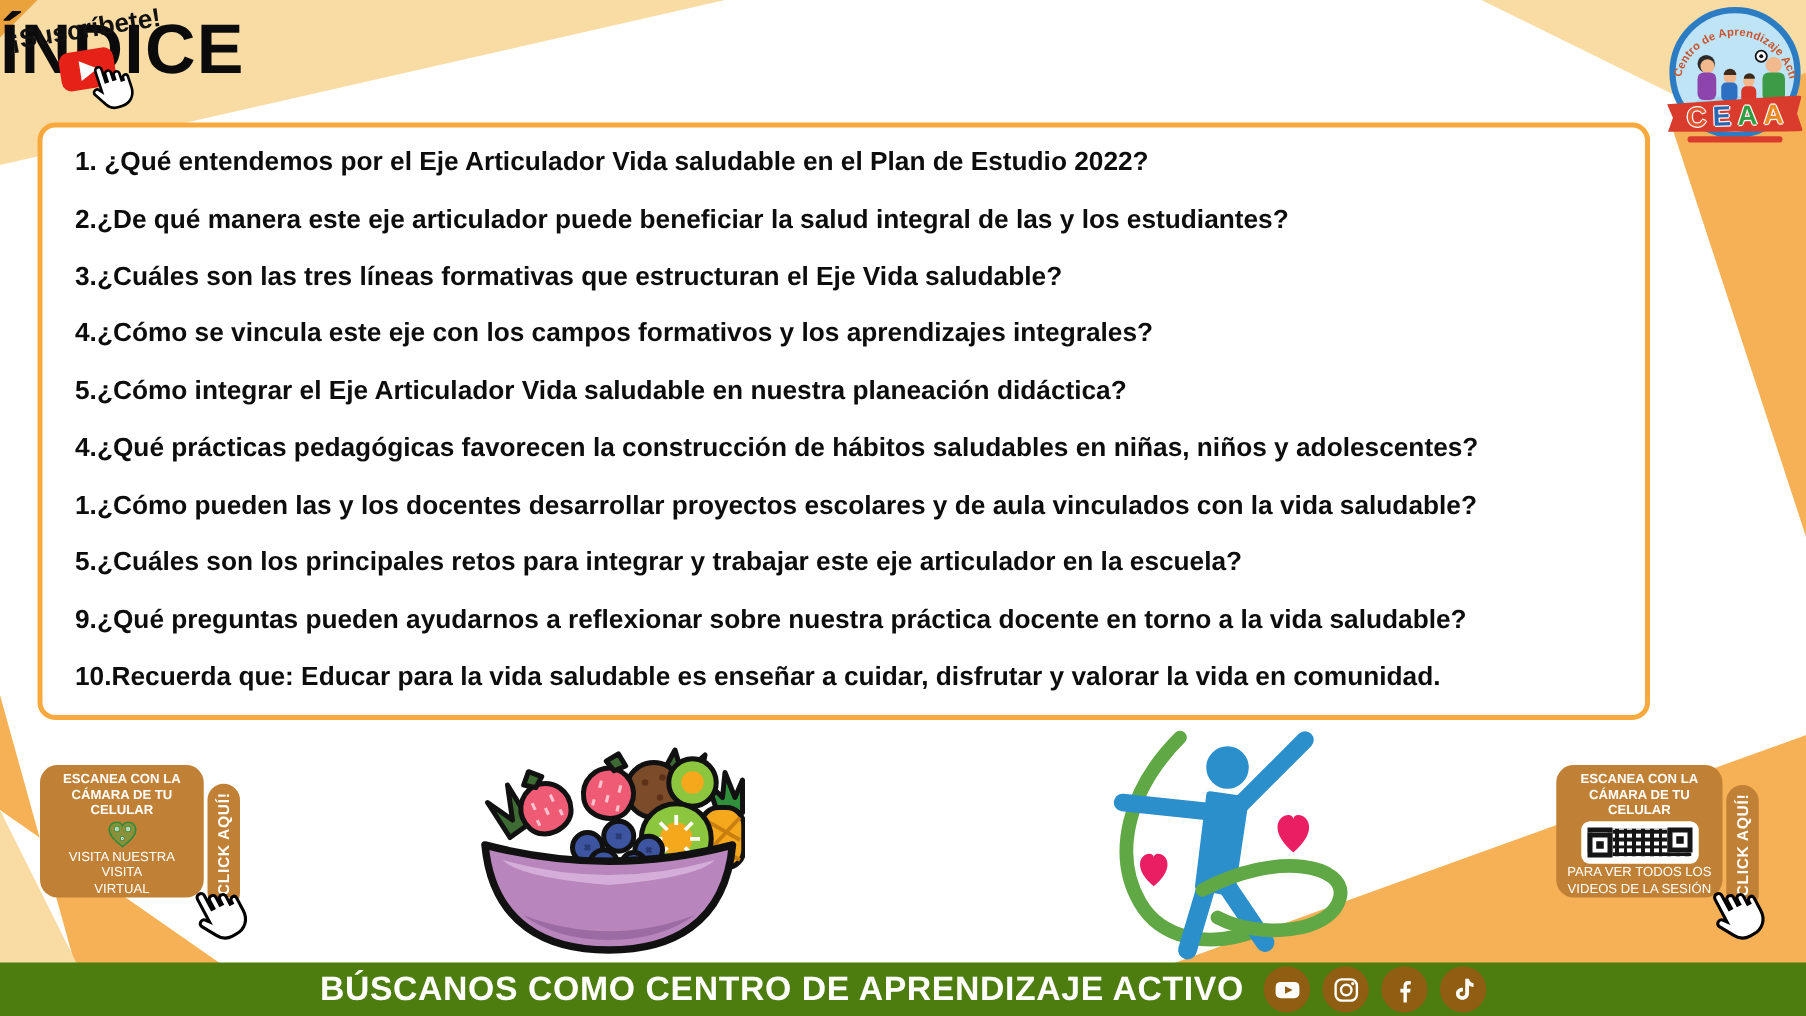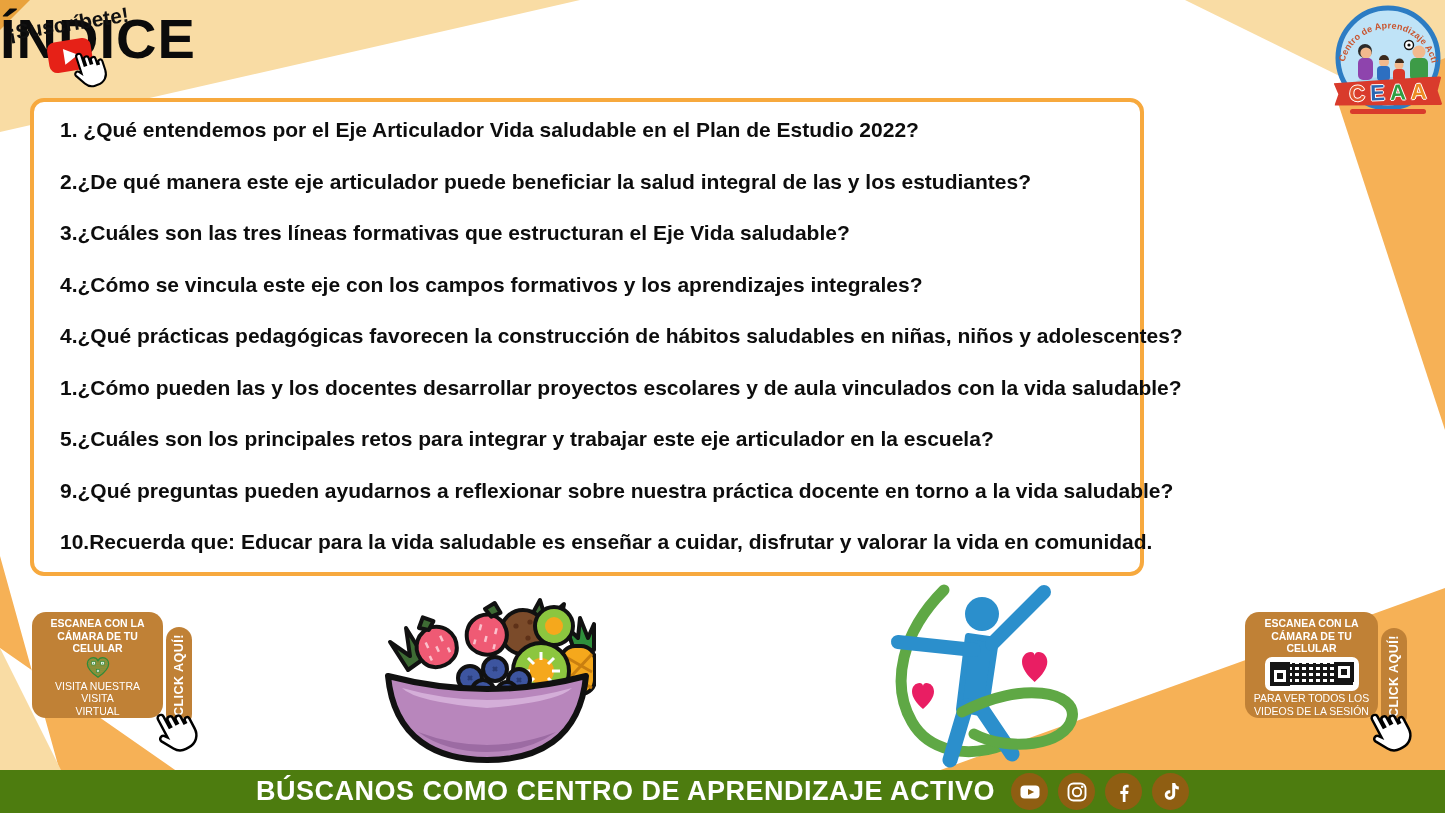--- a/index.html
+++ b/index.html
@@ -37,21 +37,21 @@
     clip-path:polygon(0 12%,4% 50%,0 88%,100% 100%,96% 50%,100% 0);
   }
   .logo-banner span{
     font-size:22px;font-weight:800;line-height:1;
     text-shadow:-1px 0 #fff,1px 0 #fff,0 -1px #fff,0 1px #fff;
   }
   .logo-underline{position:absolute;left:18px;right:18px;top:107px;height:5px;background:#D93B2C;border-radius:3px;}
 
   
   .index-box{
-    position:absolute;left:30px;top:98px;width:1114px;height:478px;background:#fff;
+    position:absolute;left:30px;top:98px;width:1290px;height:478px;background:#fff;
     border:4px solid #F7A93E;border-radius:14px;z-index:2;box-sizing:border-box;
     display:flex;flex-direction:column;justify-content:space-between;
     padding:16px 18px 18px 26px;
   }
   .index-item{font-size:21px;font-weight:800;color:#0d0d0d;white-space:nowrap;}
 
   
   .qr-panel{
     position:absolute;width:131px;height:106px;background:#C08136;border-radius:14px;z-index:3;
     display:flex;flex-direction:column;align-items:center;padding-top:5px;box-sizing:border-box;cursor:pointer;
@@ -144,20 +144,21 @@
       <span style="color:#EC8B24">A</span>
     </div>
     <div class="logo-underline"></div>
   </div>
 
   <div class="index-box">
     <div class="index-item">1. ¿Qué entendemos por el Eje Articulador Vida saludable en el Plan de Estudio 2022?</div>
     <div class="index-item">2.¿De qué manera este eje articulador puede beneficiar la salud integral de las y los estudiantes?</div>
     <div class="index-item">3.¿Cuáles son las tres líneas formativas que estructuran el Eje Vida saludable?</div>
     <div class="index-item">4.¿Cómo se vincula este eje con los campos formativos y los aprendizajes integrales?</div>
+    <div class="index-item">5.¿Cómo integrar el Eje Articulador Vida saludable en nuestra planeación didáctica?</div>
     <div class="index-item">4.¿Qué prácticas pedagógicas favorecen la construcción de hábitos saludables en niñas, niños y adolescentes?</div>
     <div class="index-item">1.¿Cómo pueden las y los docentes desarrollar proyectos escolares y de aula vinculados con la vida saludable?</div>
     <div class="index-item">5.¿Cuáles son los principales retos para integrar y trabajar este eje articulador en la escuela?</div>
     <div class="index-item">9.¿Qué preguntas pueden ayudarnos a reflexionar sobre nuestra práctica docente en torno a la vida saludable?</div>
     <div class="index-item">10.Recuerda que: Educar para la vida saludable es enseñar a cuidar, disfrutar y valorar la vida en comunidad.</div>
   </div>
 
   <div class="qr-panel qr-left">
     <div class="qr-cap">ESCANEA CON LA CÁMARA DE TU CELULAR</div>
     <svg width="104" height="92" viewBox="0 0 100 92" style="margin-top:1px;">

